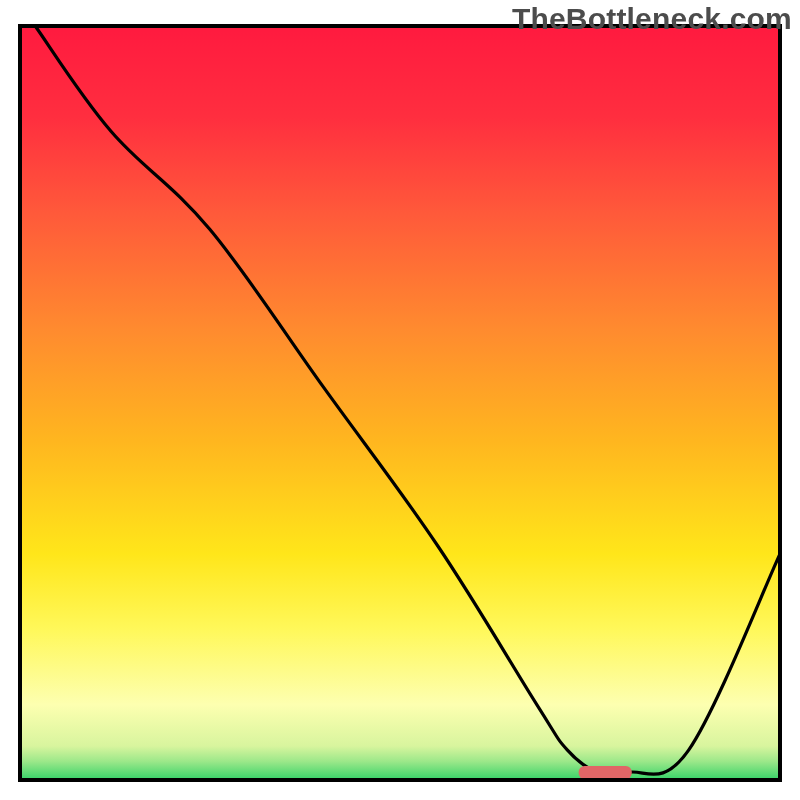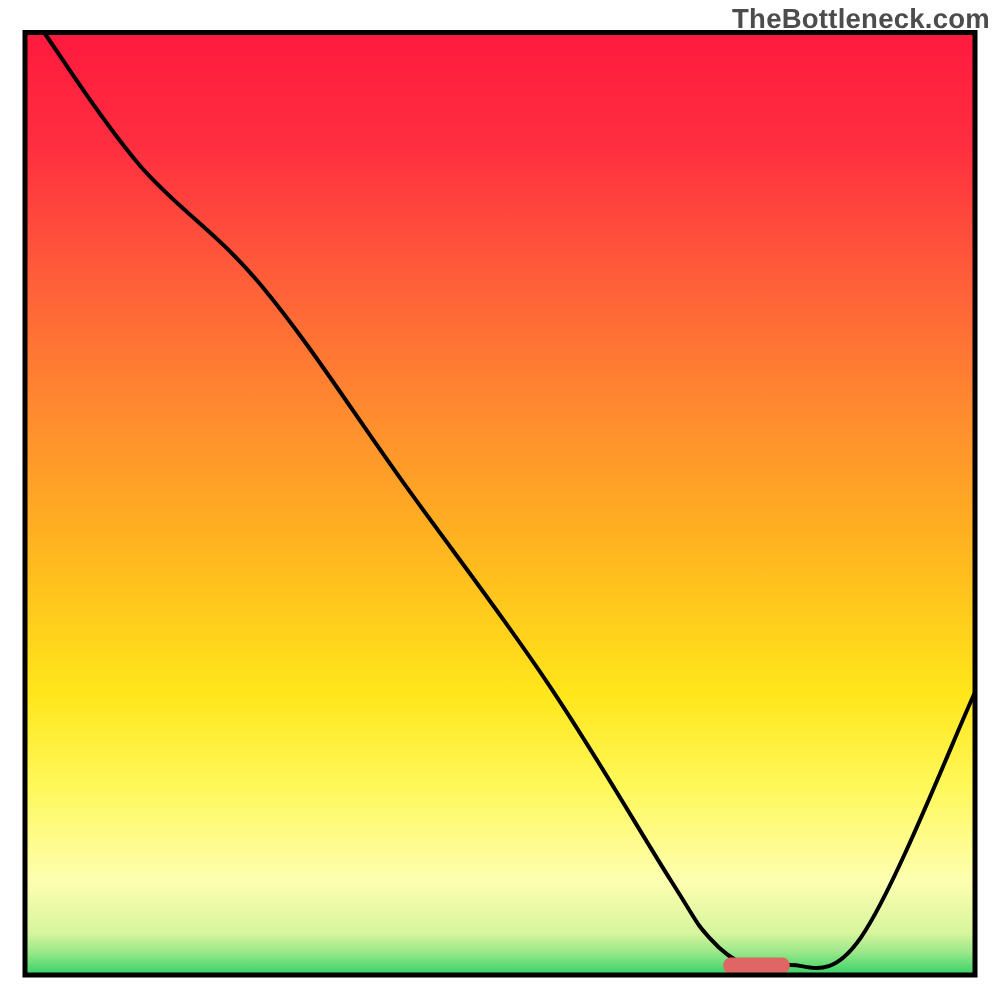--- a/index.html
+++ b/index.html
@@ -13,21 +13,21 @@
   }
   .frame {
     position: relative;
     width: 800px;
     height: 800px;
   }
   .watermark {
     position: absolute;
     top: 2px;
     right: 8px;
-    font-size: 22px;
+    font-size: 30px;
     font-weight: 600;
     color: #4c4c4c;
     letter-spacing: 0.2px;
   }
   svg {
     display: block;
   }
 </style>
 </head>
 <body>

